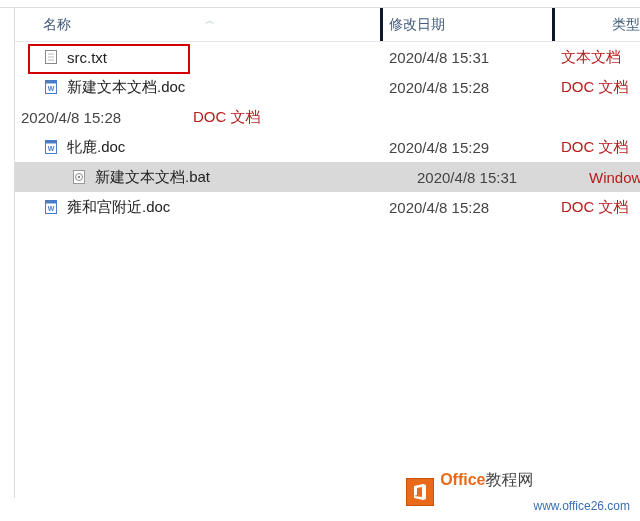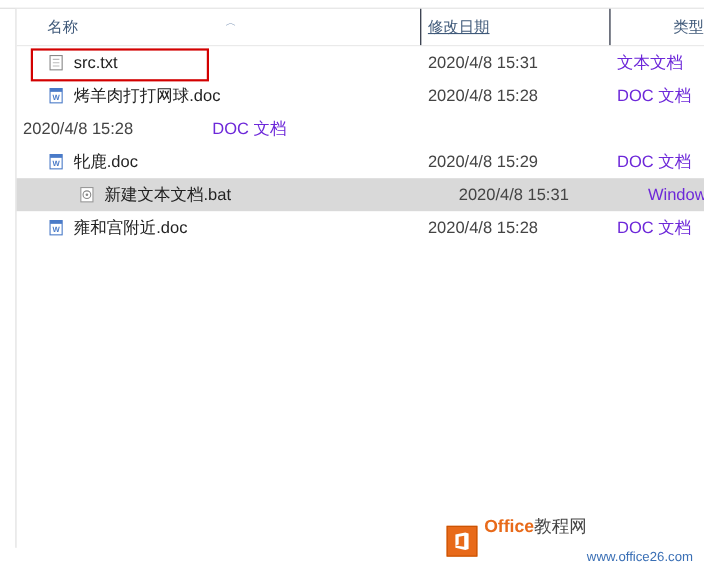--- a/index.html
+++ b/index.html
@@ -26,42 +26,42 @@
     }
     .header-row {
       display: flex;
       height: 34px;
       align-items: center;
       color: #405a7a;
       border-bottom: 1px solid #e8e8e8;
       font-size: 14px;
     }
     .col-name { width: 368px; padding-left: 28px; position: relative; }
-    .col-date { width: 172px; padding-left: 6px; text-decoration: underline; }
+    .col-date { width: 172px; padding-left: 6px; }
     .col-type { flex: 1; padding-left: 6px; text-align: right; }
-    .col-sep { border-right: 1px solid #0f172a; height: 100%; display: flex; align-items: center; }
+    .col-sep { border-right: 3px solid #0f172a; height: 100%; display: flex; align-items: center; }
     .sort-caret {
       position: absolute;
       left: 190px;
       top: 6px;
       font-size: 10px;
       color: #8aa0bd;
     }
     .rows { }
     .row {
       display: flex;
       height: 30px;
       align-items: center;
       font-size: 15px;
       color: #222;
     }
     .row.selected { background: #d9d9d9; padding-left: 28px; }
     .cell-name { width: 368px; display: flex; align-items: center; padding-left: 28px; gap: 8px; }
     .cell-date { width: 172px; padding-left: 6px; color: #444; }
-    .cell-type { flex: 1; padding-left: 6px; color: #6d28d9; white-space: nowrap; overflow: hidden; }
+    .cell-type { flex: 1; padding-left: 6px; color: #b91c1c; white-space: nowrap; overflow: hidden; }
     .file-icon {
       width: 16px; height: 16px; display: inline-flex; align-items: center; justify-content: center;
       flex-shrink: 0;
     }
     .highlight-box {
       position: absolute;
       border: 2px solid #d30000;
       pointer-events: none;
     }
     .watermark {
@@ -122,21 +122,21 @@
       </div>
       <div class="row">
         <div class="cell-name">
           <span class="file-icon">
             <svg width="16" height="16" viewBox="0 0 16 16">
               <rect x="2.5" y="1.5" width="11" height="13" fill="#fff" stroke="#4a7bc8"></rect>
               <rect x="2.5" y="1.5" width="11" height="3" fill="#4a7bc8"></rect>
               <text x="8" y="12" font-size="7" text-anchor="middle" fill="#4a7bc8" font-weight="bold">W</text>
             </svg>
           </span>
-          <span>烤羊肉打打网球.doc</span>
+          <span>新建文本文档.doc</span>
         </div>
         <div class="cell-date"><span>2020/4/8 15:28</span></div>
         <div class="cell-type"><span>DOC 文档</span></div>
       </div>
       <div class="row">
         <div class="cell-date"><span>2020/4/8 15:28</span></div>
         <div class="cell-type"><span>DOC 文档</span></div>
       </div>
       <div class="row">
         <div class="cell-name">

